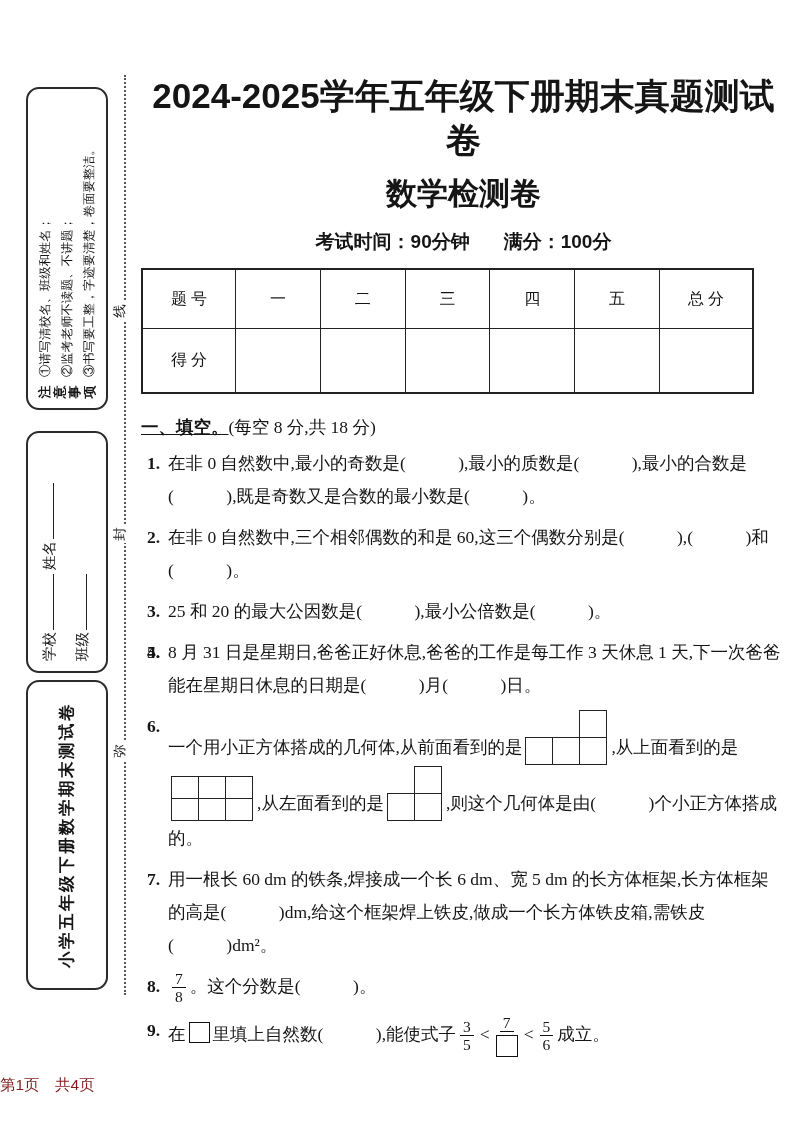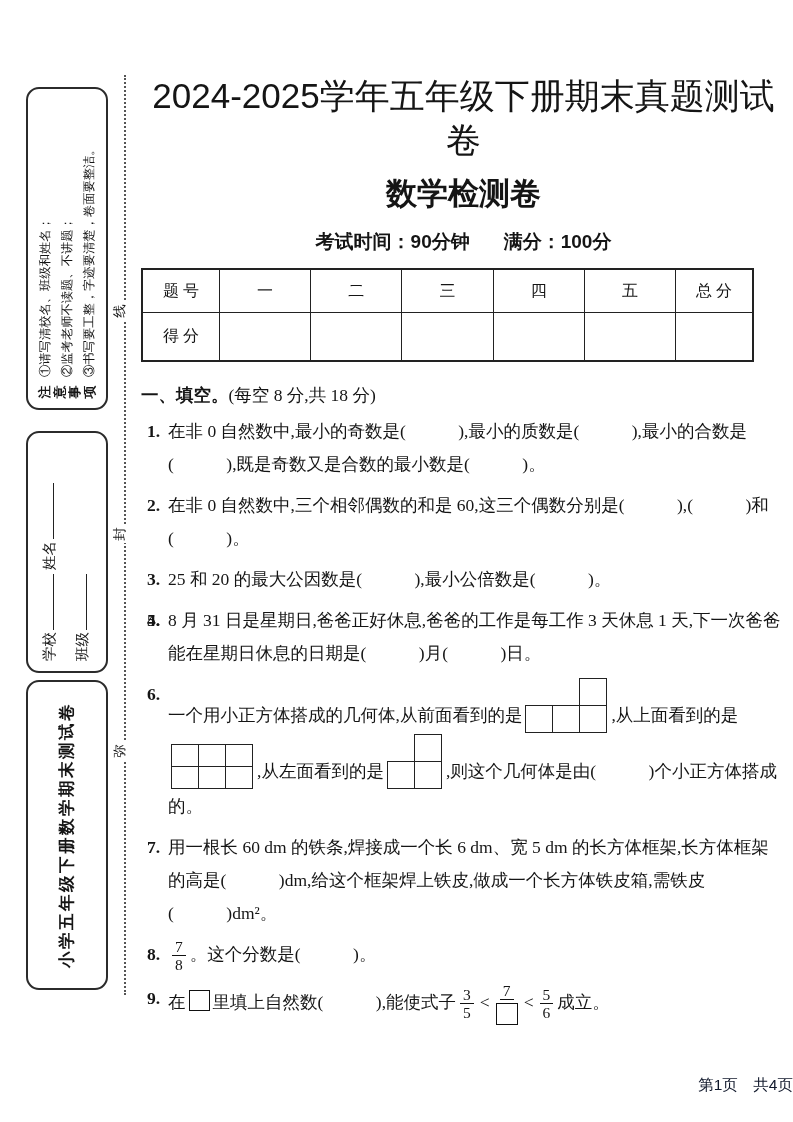--- a/index.html
+++ b/index.html
@@ -23,35 +23,35 @@
   #vtitle-box{top:680px;height:310px;}
   #vtitle-box .rot{width:306px;height:78px;display:flex;align-items:center;justify-content:center;
                    font-size:16.5px;letter-spacing:2.5px;font-weight:600;}
   .seal-line{position:absolute;left:124px;top:75px;height:920px;width:0;border-left:2px dotted #555;}
   .seal-char{position:absolute;left:111px;width:18px;font-size:13.5px;background:#fff;
              transform:rotate(-90deg);text-align:center;}
 
   
   .main{position:absolute;left:141px;top:0;width:645px;}
   .t1{margin-top:74px;text-align:center;font-family:"Liberation Sans","DejaVu Sans",sans-serif;
-      font-weight:400;font-size:35px;line-height:44px;}
+      font-weight:700;font-size:35px;line-height:44px;}
   .t2{margin-top:13px;text-align:center;font-family:"Liberation Sans","DejaVu Sans",sans-serif;
       font-weight:900;font-size:31px;line-height:38px;}
   .examinfo{margin-top:16px;text-align:center;font-family:"Liberation Sans","DejaVu Sans",sans-serif;
       font-weight:700;font-size:19px;}
   .examinfo .gap{display:inline-block;width:34px;}
   table.score{margin-top:13px;border-collapse:collapse;width:613px;border:2.5px solid #222;
       font-size:16px;table-layout:fixed;}
-  table.score td{border:1.5px solid #222;text-align:center;padding:8px;}
+  table.score td{border:1.5px solid #222;text-align:center;padding:16px;}
   table.score tr:first-child td{height:26px;}
   table.score tr:last-child td{height:31px;}
   td.narrow{width:60px;}
 
   .sec{margin-top:21px;font-size:17.5px;}
-  .sec .b{font-weight:bold;}
+  .sec .b{font-weight:bold;text-decoration:underline;}
   .qs{margin-top:2px;}
   .q{position:relative;padding-left:27px;font-size:17.5px;line-height:33px;margin-top:8px;}
   .qnum{position:absolute;left:6px;top:0;font-weight:bold;}
 
   
   .vg{display:inline-block;position:relative;margin:0 3px;}
   .vg .c{position:absolute;width:28px;height:28px;border:1.5px solid #222;box-sizing:border-box;background:#fff;}
   .vg-front{width:83px;height:56px;vertical-align:-13px;}
   .vg-front .c1{left:0;top:27px;}  .vg-front .c2{left:27px;top:27px;}
   .vg-front .c3{left:54px;top:27px;} .vg-front .c4{left:54px;top:0;}
@@ -65,22 +65,22 @@
   
   .frac{display:inline-flex;flex-direction:column;align-items:center;vertical-align:middle;
         margin:0 4px;font-size:15.5px;line-height:1.12;}
   .frac .n{border-bottom:1.5px solid #111;padding:0 3px;}
   .frac .d{padding:0 3px;}
   .dbox{width:20px;height:20px;border:1.5px solid #111;margin-top:3px;background:#fff;}
   .sq{display:inline-block;width:19px;height:19px;border:1.5px solid #111;vertical-align:-3px;
       margin:0 3px;background:#fff;}
   .lt{margin:0 2px;}
 
-  .footer{position:absolute;left:0;bottom:26px;width:793px;text-align:right;
-          font-family:"Liberation Sans","DejaVu Sans",sans-serif;font-size:15.5px;color:#0f172a;}
+  .footer{position:absolute;left:0;bottom:26px;width:793px;text-align:left;
+          font-family:"Liberation Sans","DejaVu Sans",sans-serif;font-size:15.5px;color:#7f1d1d;}
 </style>
 </head>
 <body>
 
 <div>
 
   <div class="sbox" id="notice-box">
     <div class="rot">
       <div class="vlabel">注意事项</div>
       <div class="nitems">

